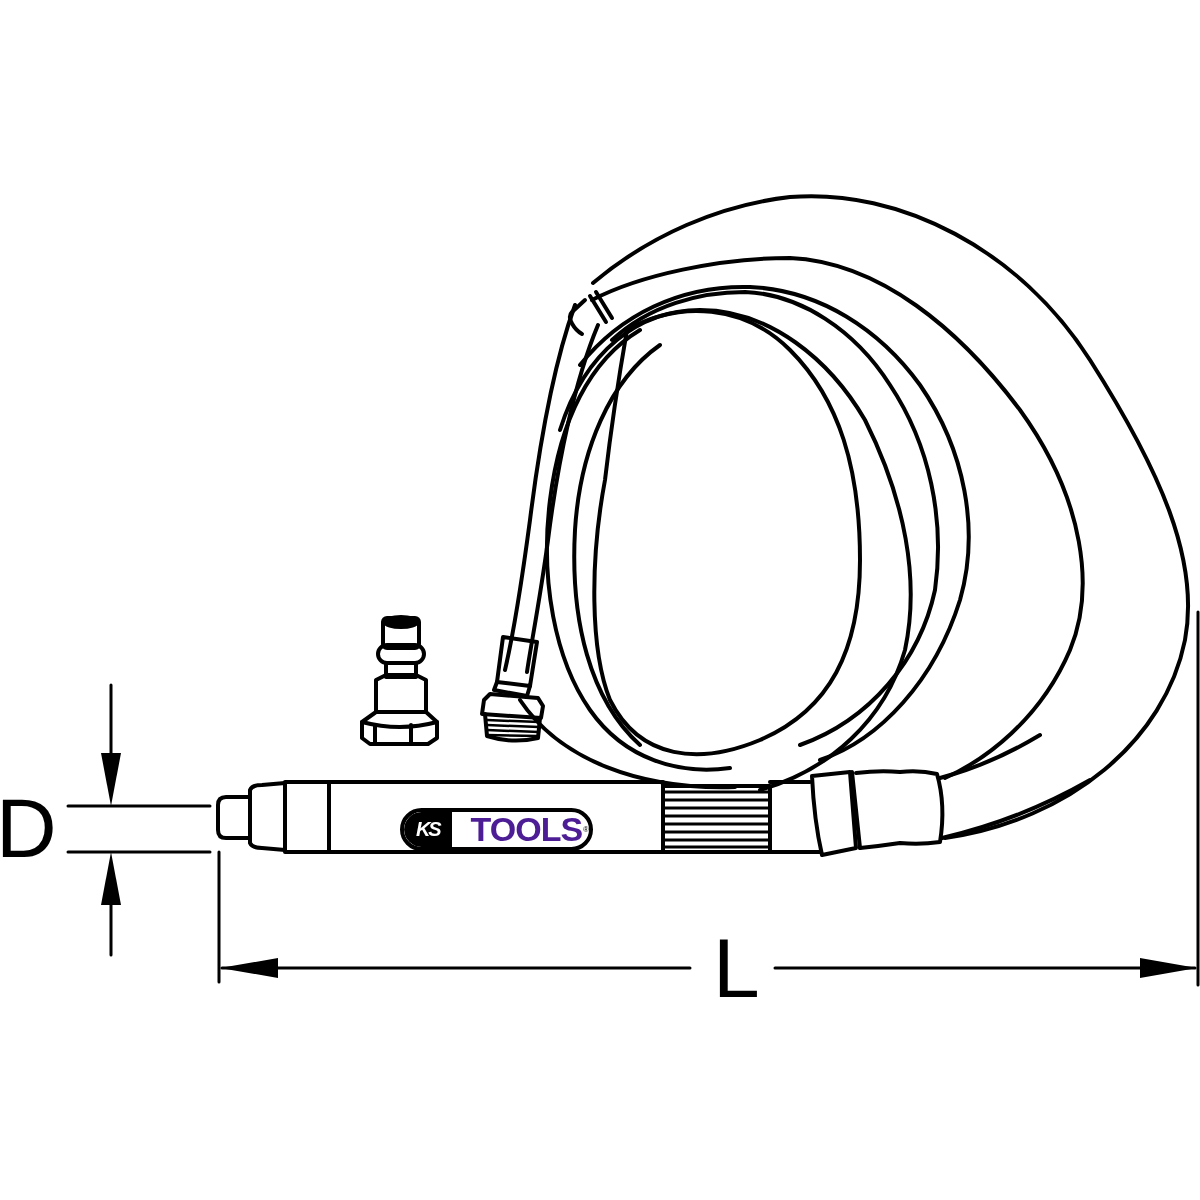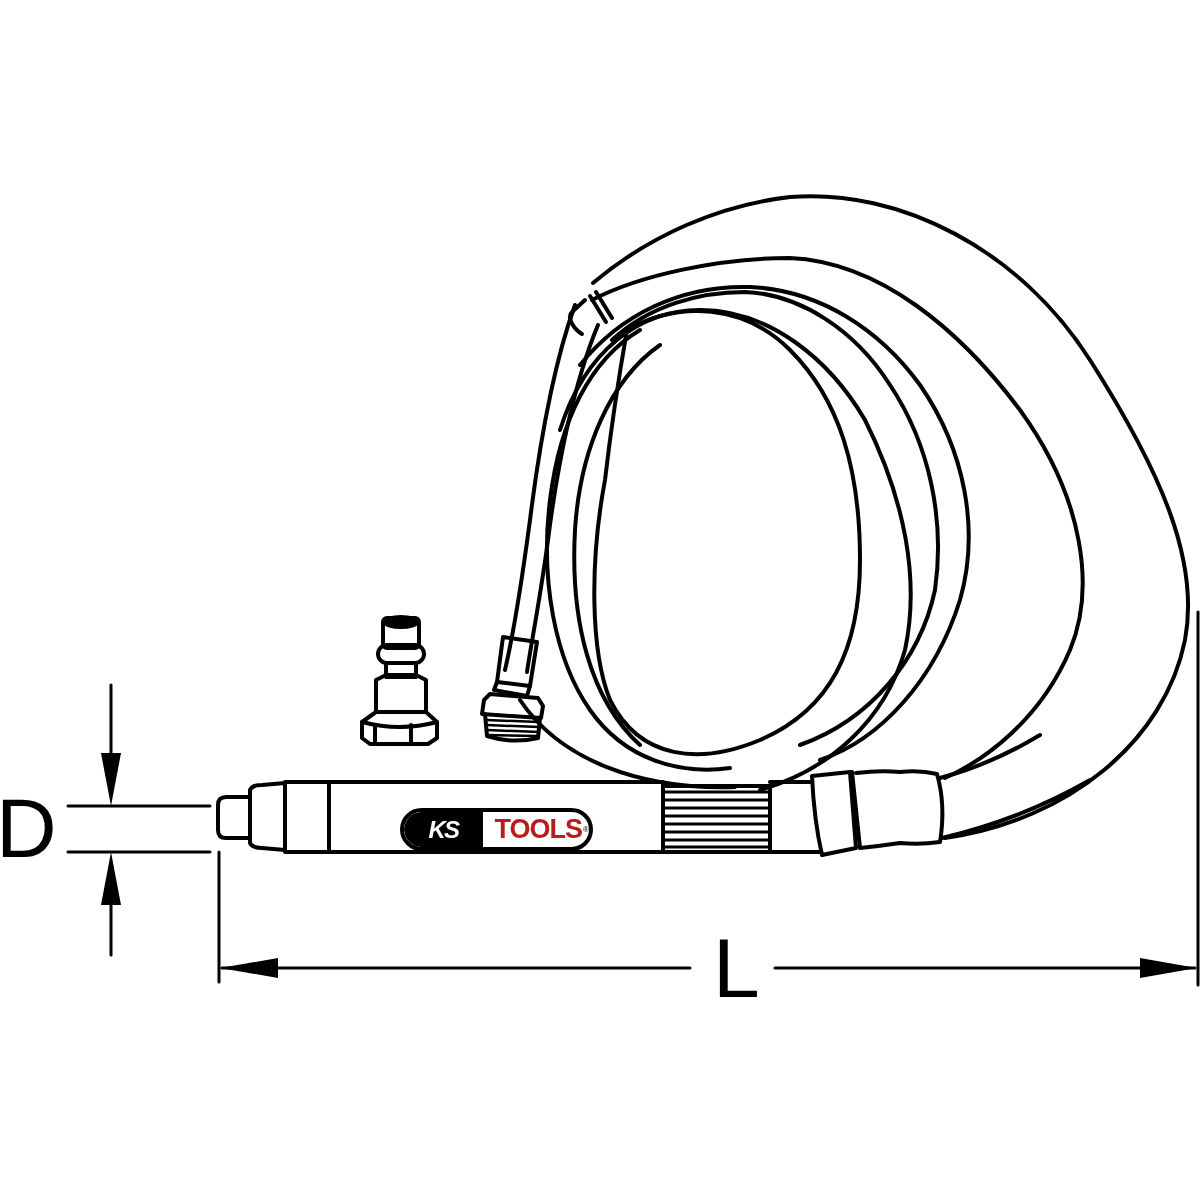--- a/index.html
+++ b/index.html
@@ -15,26 +15,26 @@
   #label-d { left: -4px; top: 786px; font-size: 84px; }
   #label-l { left: 703px; top: 926px; font-size: 84px; background: #fff; padding: 0 10px; }
   .logo {
     position: absolute; left: 400px; top: 808px; width: 193px; height: 43px;
     border: 4px solid #000; border-radius: 24px; box-sizing: border-box;
     background: #fff; overflow: hidden; display: flex; align-items: center;
   }
   .logo .ks {
     height: 100%; width: 92px; background: #000; color: #fff;
     font-family: "Liberation Sans", sans-serif; font-style: italic; font-weight: 700;
-    font-size: 24px; display: flex; align-items: center; justify-content: center;
+    font-size: 20px; display: flex; align-items: center; justify-content: center;
     border-radius: 20px 0 0 20px; letter-spacing: -2px;
   }
   .logo .tools {
-    font-family: "Liberation Sans", sans-serif; font-weight: 700; font-size: 27px;
-    color: #b91c1c; padding-left: 12px; letter-spacing: -1px;
+    font-family: "Liberation Sans", sans-serif; font-weight: 700; font-size: 34px;
+    color: #4c1d95; padding-left: 19px; letter-spacing: -1px;
   }
   .logo .reg { font-family: "Liberation Sans", sans-serif; font-size: 8px; vertical-align: top; margin-left: 1px; }
 </style>
 </head>
 <body>
 
 <div id="stage">
 <svg width="1200" height="1200" viewBox="0 0 1200 1200" xmlns="http://www.w3.org/2000/svg" fill="none" stroke="#000" stroke-width="4" stroke-linejoin="round" stroke-linecap="round">
 
   <g>

